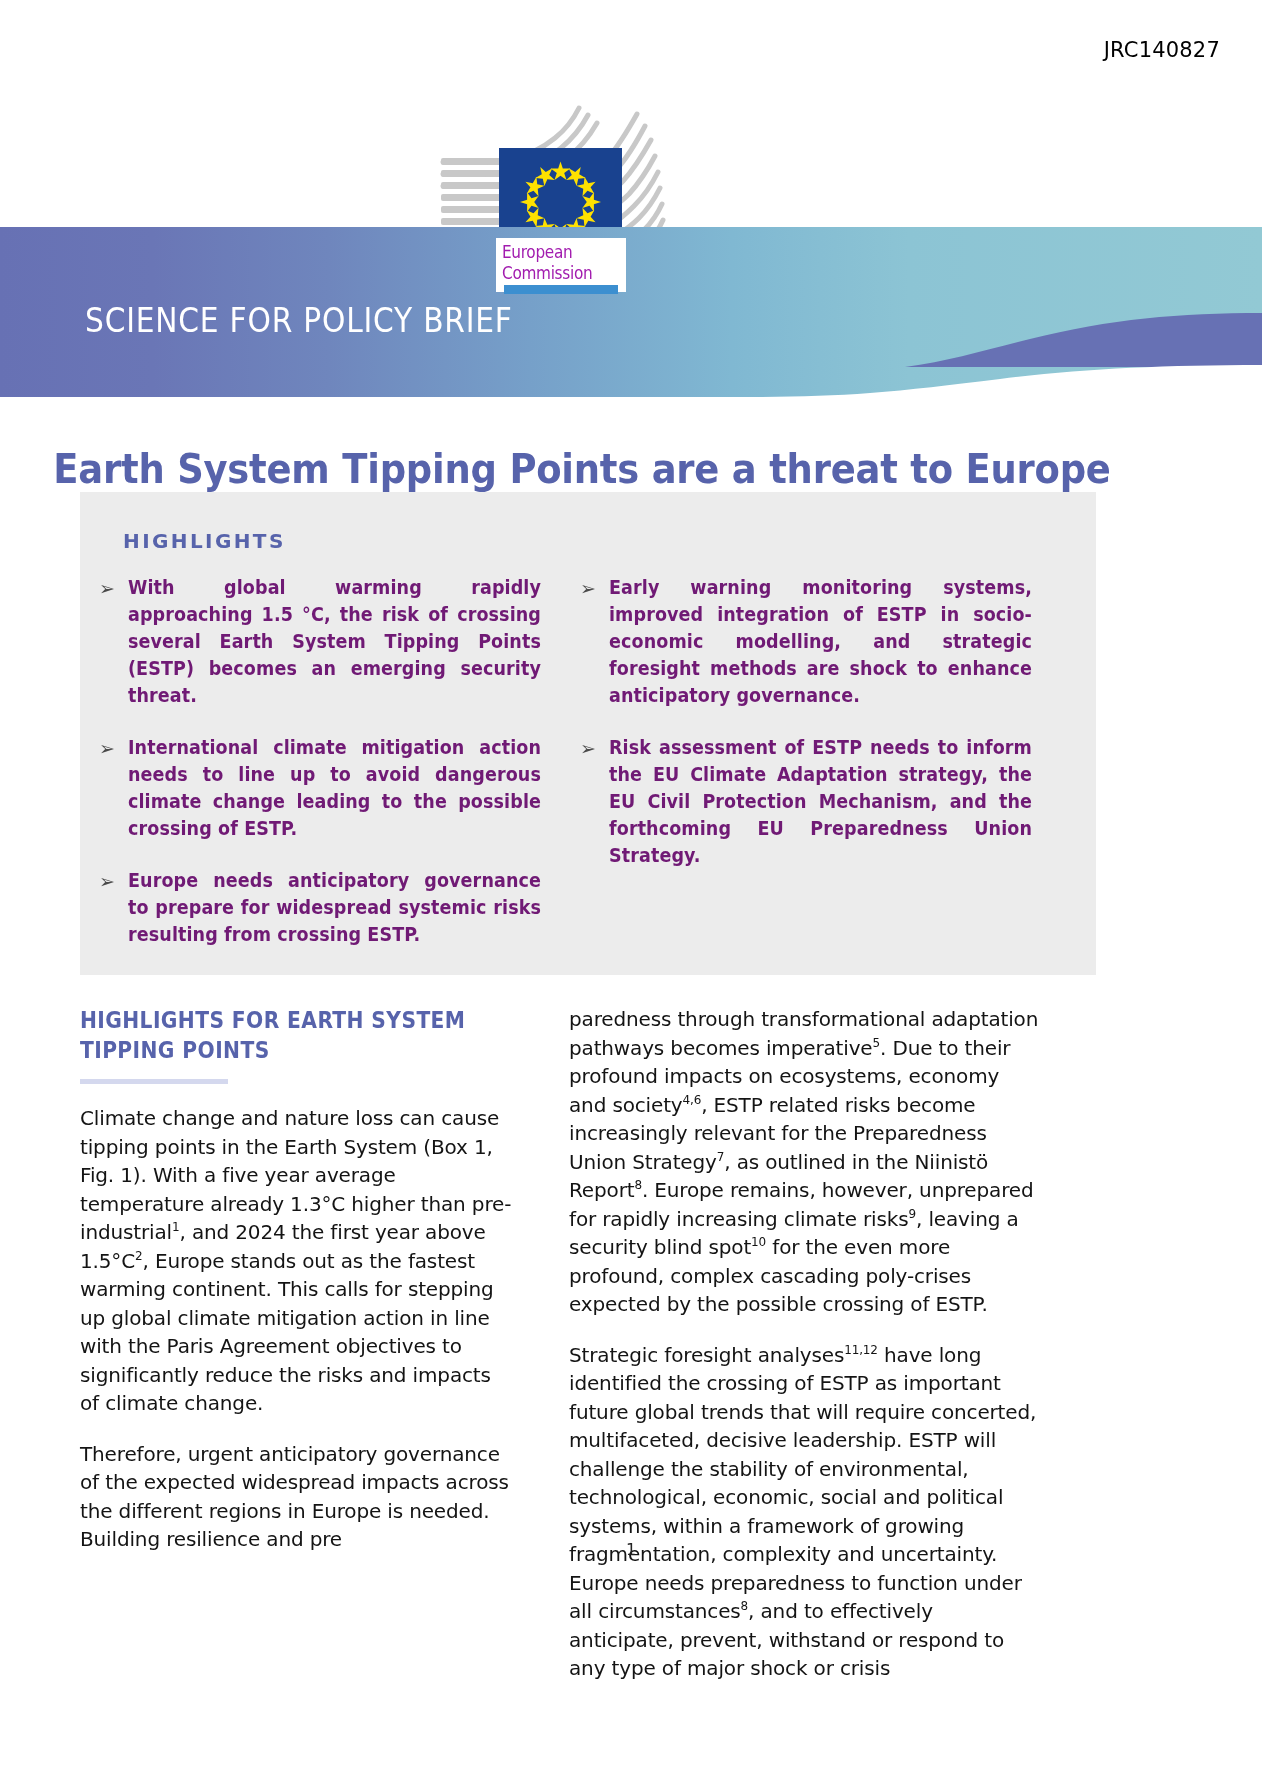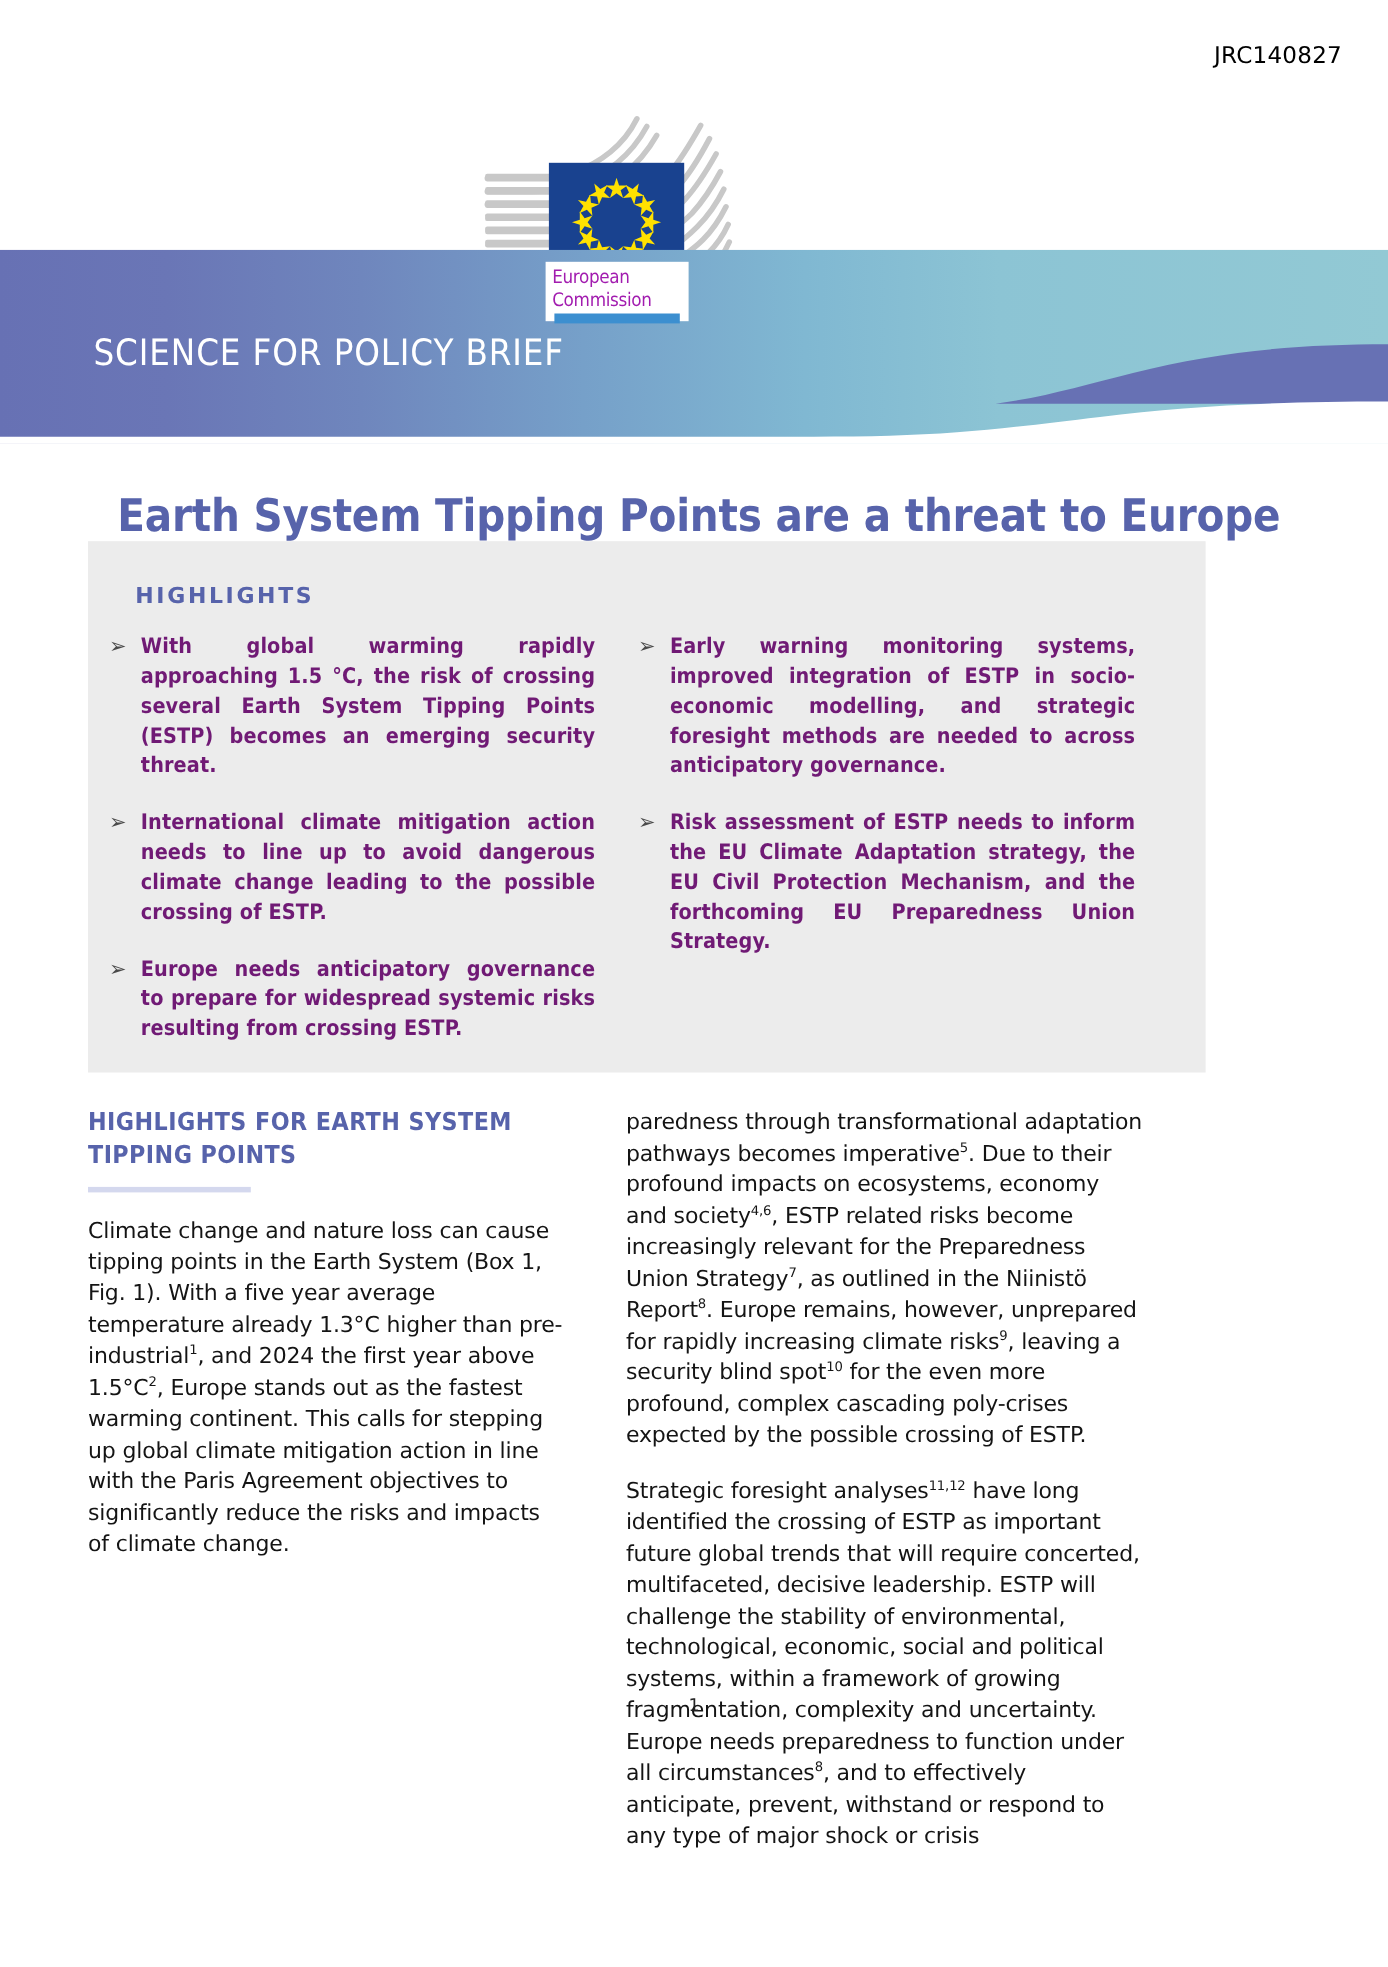--- a/index.html
+++ b/index.html
@@ -101,21 +101,21 @@
     font-weight: 400;
     z-index: 5;
   }
 
   
   .doc-title {
     position: absolute;
     left: 0;
     top: 418px;
     width: 1164px;
-    text-align: right;
+    text-align: center;
     font-family: "DejaVu Sans Condensed", "Liberation Sans Narrow", "Liberation Sans", sans-serif;
     font-size: 41px;
     font-weight: bold;
     color: #5763ab;
     letter-spacing: -0.2px;
   }
 
   
   .highlights {
     position: absolute;
@@ -306,35 +306,36 @@
         <div class="hl-text">International climate mitigation action needs to line up to avoid dangerous climate change leading to the possible crossing of ESTP.</div>
       </div>
       <div class="hl-item">
         <div class="hl-marker">➢</div>
         <div class="hl-text">Europe needs anticipatory governance to prepare for widespread systemic risks resulting from crossing ESTP.</div>
       </div>
     </div>
     <div class="hl-col right">
       <div class="hl-item">
         <div class="hl-marker">➢</div>
-        <div class="hl-text">Early warning monitoring systems, improved integration of ESTP in socio-economic modelling, and strategic foresight methods are needed to across anticipatory governance.</div>
+        <div class="hl-text">Early warning monitoring systems, improved integration of ESTP in socio-economic modelling, and strategic foresight methods are shock to enhance anticipatory governance.</div>
       </div>
       <div class="hl-item">
         <div class="hl-marker">➢</div>
         <div class="hl-text">Risk assessment of ESTP needs to inform the EU Climate Adaptation strategy, the EU Civil Protection Mechanism, and the forthcoming EU Preparedness Union Strategy.</div>
       </div>
     </div>
   </div>
 </section>
 
 <div class="body-cols">
   <div class="body-col left">
     <h2 class="section-head">HIGHLIGHTS FOR EARTH SYSTEM TIPPING POINTS</h2>
     <div class="head-rule"></div>
     <p class="para">Climate change and nature loss can cause tipping points in the Earth System (Box 1, Fig. 1). With a five year average temperature already 1.3°C higher than pre-industrial<sup>1</sup>, and 2024 the first year above 1.5°C<sup>2</sup>, Europe stands out as the fastest warming continent. This calls for stepping up global climate mitigation action in line with the Paris Agreement objectives to significantly reduce the risks and impacts of climate change.</p>
+    <p class="para">Therefore, urgent anticipatory governance of the expected widespread impacts across the different regions in Europe is needed. Building resilience and pre</p>
   </div>
   <div class="body-col right">
     <p class="para">paredness through transformational adaptation pathways becomes imperative<sup>5</sup>. Due to their profound impacts on ecosystems, economy and society<sup>4,6</sup>, ESTP related risks become increasingly relevant for the Preparedness Union Strategy<sup>7</sup>, as outlined in the Niinistö Report<sup>8</sup>. Europe remains, however, unprepared for rapidly increasing climate risks<sup>9</sup>, leaving a security blind spot<sup>10</sup> for the even more profound, complex cascading poly-crises expected by the possible crossing of ESTP.</p>
     <p class="para">Strategic foresight analyses<sup>11,12</sup> have long identified the crossing of ESTP as important future global trends that will require concerted, multifaceted, decisive leadership. ESTP will challenge the stability of environmental, technological, economic, social and political systems, within a framework of growing fragmentation, complexity and uncertainty. Europe needs preparedness to function under all circumstances<sup>8</sup>, and to effectively anticipate, prevent, withstand or respond to any type of major shock or crisis</p>
   </div>
 </div>
 
 <div class="page-number">1</div>
 
 </body></html>

